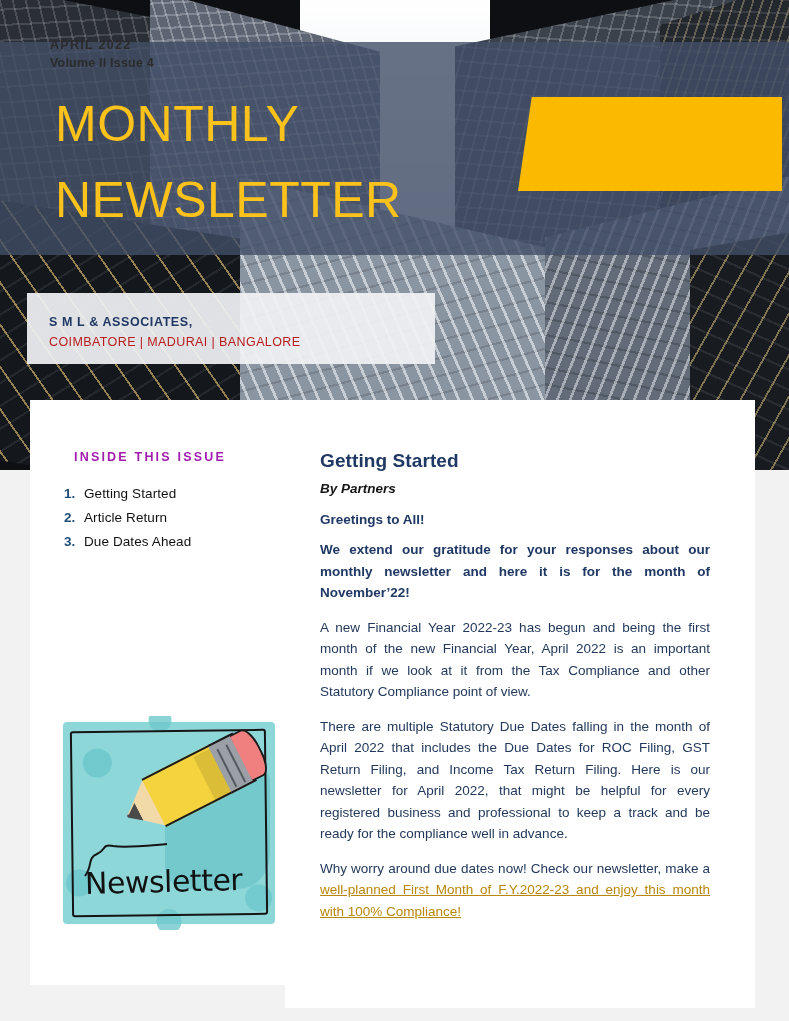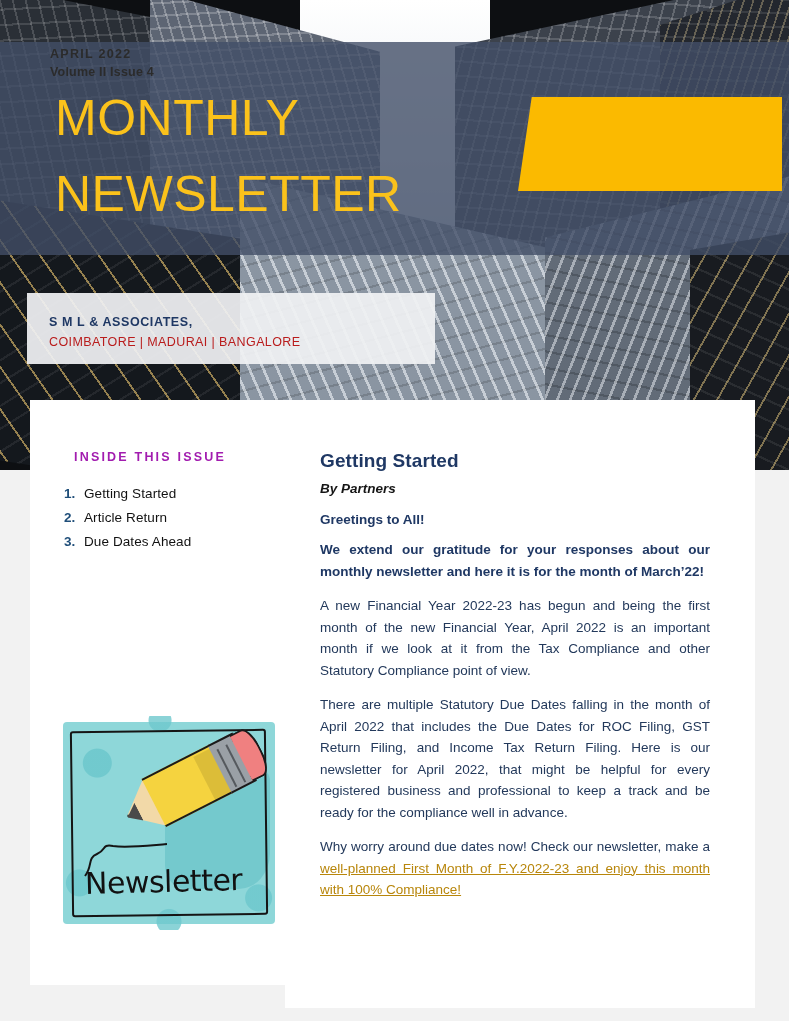--- a/index.html
+++ b/index.html
@@ -122,41 +122,41 @@
 
   
   .title-band {
     position: absolute;
     left: 0; top: 42px;
     width: 789px; height: 213px;
     background: rgba(66,79,104,0.80);
   }
   .main-title {
     position: absolute;
-    left: 55px; top: 80px;
+    left: 55px; top: 86px;
     width: 470px;
     color: #FBC21B;
     font-size: 50px;
     line-height: 76px;
     font-weight: 400;
     letter-spacing: 0.5px;
     white-space: pre-line;
   }
 
   
   .issue-banner {
     position: absolute;
     left: 518px; top: 97px;
     width: 264px; height: 94px;
     background: #FBBA00;
     clip-path: polygon(5.2% 0, 100% 0, 100% 100%, 0 100%);
   }
   .issue-inner {
     position: absolute;
-    left: 50px; top: 45px;
+    left: 50px; top: 36px;
     color: #2b2b2b;
   }
   .issue-date {
     font-size: 12.5px;
     font-weight: bold;
     letter-spacing: 1.3px;
     line-height: 18px;
   }
   .issue-vol {
     font-size: 12.5px;
@@ -448,20 +448,20 @@
       <path d="M2,34 C10,24 4,16 14,12 C24,8 18,2 30,4 C44,6 60,4 84,2" stroke="#151515" stroke-width="2" fill="none"></path>
     </svg>
     <div class="clip-word">Newsletter</div>
   </div>
 
   <div class="article">
     <div class="article-title">Getting Started</div>
     <div class="article-byline">By Partners</div>
     <div class="article-greeting">Greetings to All!</div>
 
-    <p class="para bold">We extend our gratitude for your responses about our monthly newsletter and here it is for the month of March’22!</p>
+    <p class="para bold">We extend our gratitude for your responses about our monthly newsletter and here it is for the month of November’22!</p>
     <p class="para">A new Financial Year 2022-23 has begun and being the first month of the new Financial Year, April 2022 is an important month if we look at it from the Tax Compliance and other Statutory Compliance point of view.</p>
     <p class="para">There are multiple Statutory Due Dates falling in the month of April 2022 that includes the Due Dates for ROC Filing, GST Return Filing, and Income Tax Return Filing. Here is our newsletter for April 2022, that might be helpful for every registered business and professional to keep a track and be ready for the compliance well in advance.</p>
 
     <p class="para"><span>Why worry around due dates now! Check our newsletter, make a </span><span class="hl">well-planned First Month of F.Y.2022-23 and enjoy this month with 100% Compliance!</span></p>
   </div>
 
 </div>
 
 </body></html>

